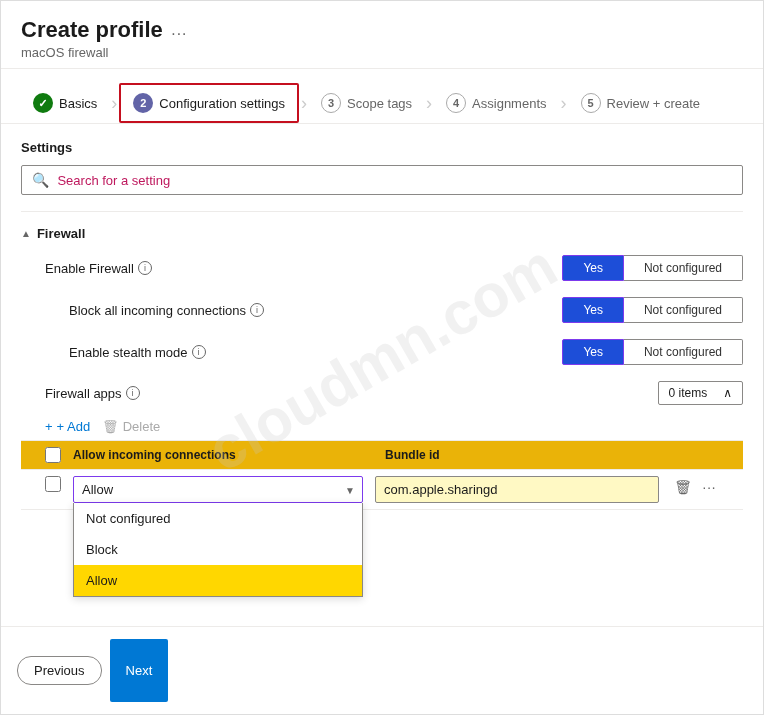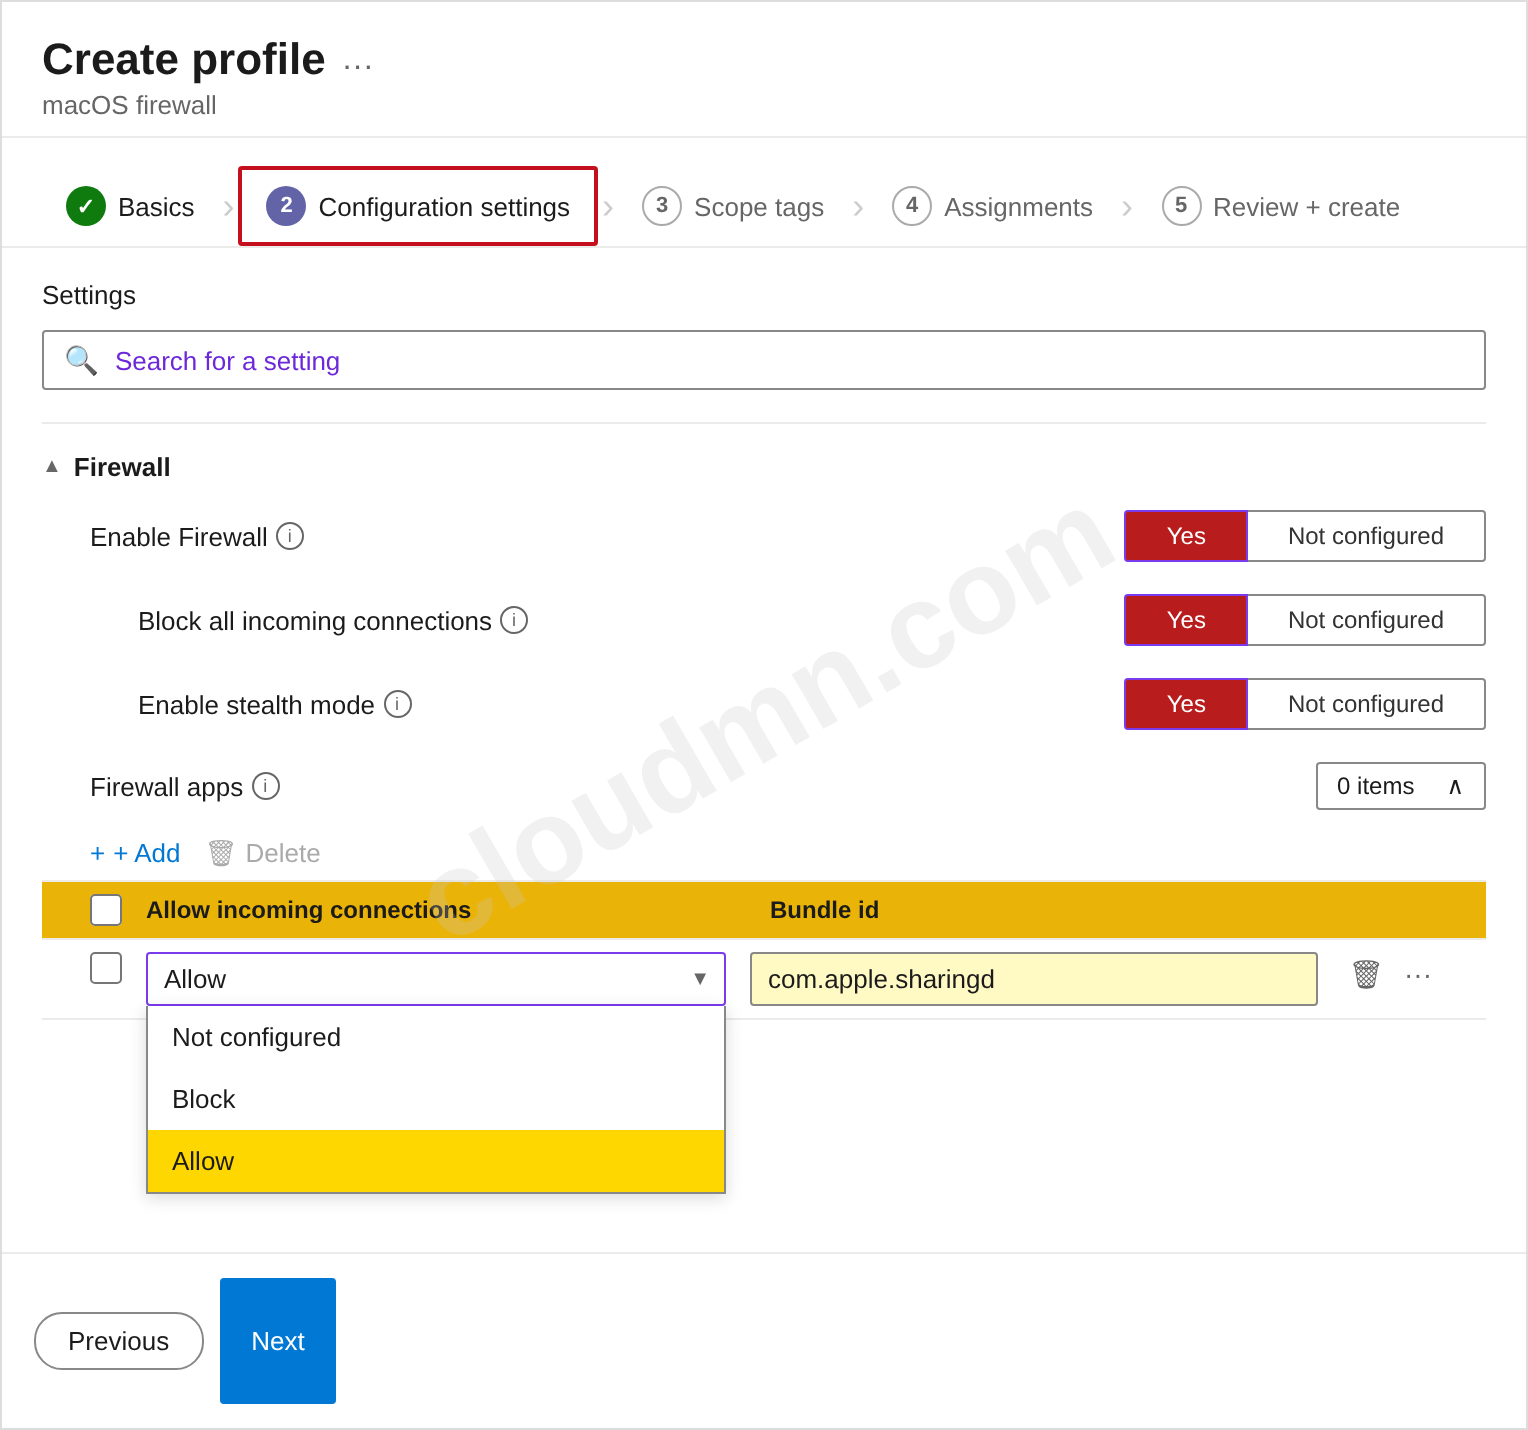--- a/index.html
+++ b/index.html
@@ -13,35 +13,35 @@
     .wizard-steps { display: flex; align-items: center; gap: 0; padding: 14px 20px 0 20px; border-bottom: 1px solid #edebe9; }
     .step { display: flex; align-items: center; gap: 6px; padding: 8px 12px; font-size: 13px; color: #666; cursor: pointer; position: relative; white-space: nowrap; }
     .step.active { border: 2px solid #c50f1f; border-radius: 2px; color: #1b1b1b; background: white; }
     .step.completed { color: #1b1b1b; }
     .step-circle { width: 20px; height: 20px; border-radius: 50%; display: flex; align-items: center; justify-content: center; font-size: 11px; font-weight: 600; flex-shrink: 0; }
     .step-circle.done { background: #0f7b0f; color: white; }
     .step-circle.active-circle { background: #6264a7; color: white; }
     .step-circle.inactive { border: 1.5px solid #aaa; color: #666; background: white; }
     .step-divider { color: #ccc; font-size: 18px; padding: 0 2px; }
     .content { padding: 16px 20px; flex: 1; overflow-y: auto; }
-    .settings-label { font-size: 13px; font-weight: 400; color: #1b1b1b; margin-bottom: 10px; }
+    .settings-label { font-size: 13px; font-weight: 700; color: #1b1b1b; margin-bottom: 10px; }
     .search-bar { display: flex; align-items: center; border: 1px solid #8a8886; border-radius: 2px; padding: 6px 10px; gap: 8px; margin-bottom: 16px; }
     .search-icon { color: #666; font-size: 14px; }
-    .search-input { border: none; outline: none; font-size: 13px; color: #6d28d9; width: 100%; background: transparent; }
+    .search-input { border: none; outline: none; font-size: 13px; color: #be185d; width: 100%; background: transparent; }
     .section-divider { border: none; border-top: 1px solid #edebe9; margin: 8px 0; }
     .section-header { display: flex; align-items: center; gap: 6px; padding: 6px 0; cursor: pointer; }
     .section-title { font-size: 13px; font-weight: 600; color: #1b1b1b; }
     .chevron { font-size: 10px; color: #666; }
     .setting-row { display: flex; align-items: center; padding: 8px 0 8px 24px; gap: 8px; }
     .setting-row.nested { padding-left: 48px; }
     .setting-label { font-size: 13px; color: #1b1b1b; flex: 0 0 280px; display: flex; align-items: center; gap: 4px; }
     .info-icon { width: 14px; height: 14px; border-radius: 50%; border: 1.5px solid #666; display: inline-flex; align-items: center; justify-content: center; font-size: 9px; color: #666; cursor: pointer; flex-shrink: 0; }
     .toggle-group { display: flex; gap: 0; margin-left: auto; }
     .toggle-btn { padding: 5px 20px; font-size: 12px; border: 1.5px solid #8a8886; cursor: pointer; background: white; color: #333; }
-    .toggle-btn.selected { background: #b91c1c; color: white; border-color: #7c3aed; }
+    .toggle-btn.selected { background: #1d4ed8; color: white; border-color: #7c3aed; }
     .toggle-btn:first-child { border-radius: 2px 0 0 2px; }
     .toggle-btn:last-child { border-radius: 0 2px 2px 0; border-left: none; }
     .firewall-apps-row { display: flex; align-items: center; padding: 8px 0 8px 24px; gap: 8px; }
     .firewall-apps-label { font-size: 13px; color: #1b1b1b; display: flex; align-items: center; gap: 4px; flex: 1; }
     .items-badge { border: 1px solid #8a8886; border-radius: 2px; padding: 4px 10px; font-size: 12px; color: #1b1b1b; display: flex; align-items: center; gap: 16px; cursor: pointer; }
     .add-delete-row { display: flex; align-items: center; gap: 12px; padding: 6px 0 6px 24px; }
     .add-btn { display: flex; align-items: center; gap: 4px; font-size: 13px; color: #0078d4; cursor: pointer; background: none; border: none; }
     .delete-btn { display: flex; align-items: center; gap: 4px; font-size: 13px; color: #aaa; cursor: pointer; background: none; border: none; }
     .table-header { display: flex; align-items: center; padding: 6px 24px; background: #eab308; border-top: 1px solid #edebe9; border-bottom: 1px solid #edebe9; gap: 12px; }
     .table-header-cb { width: 16px; height: 16px; border: 1.5px solid #8a8886; cursor: pointer; flex-shrink: 0; }

